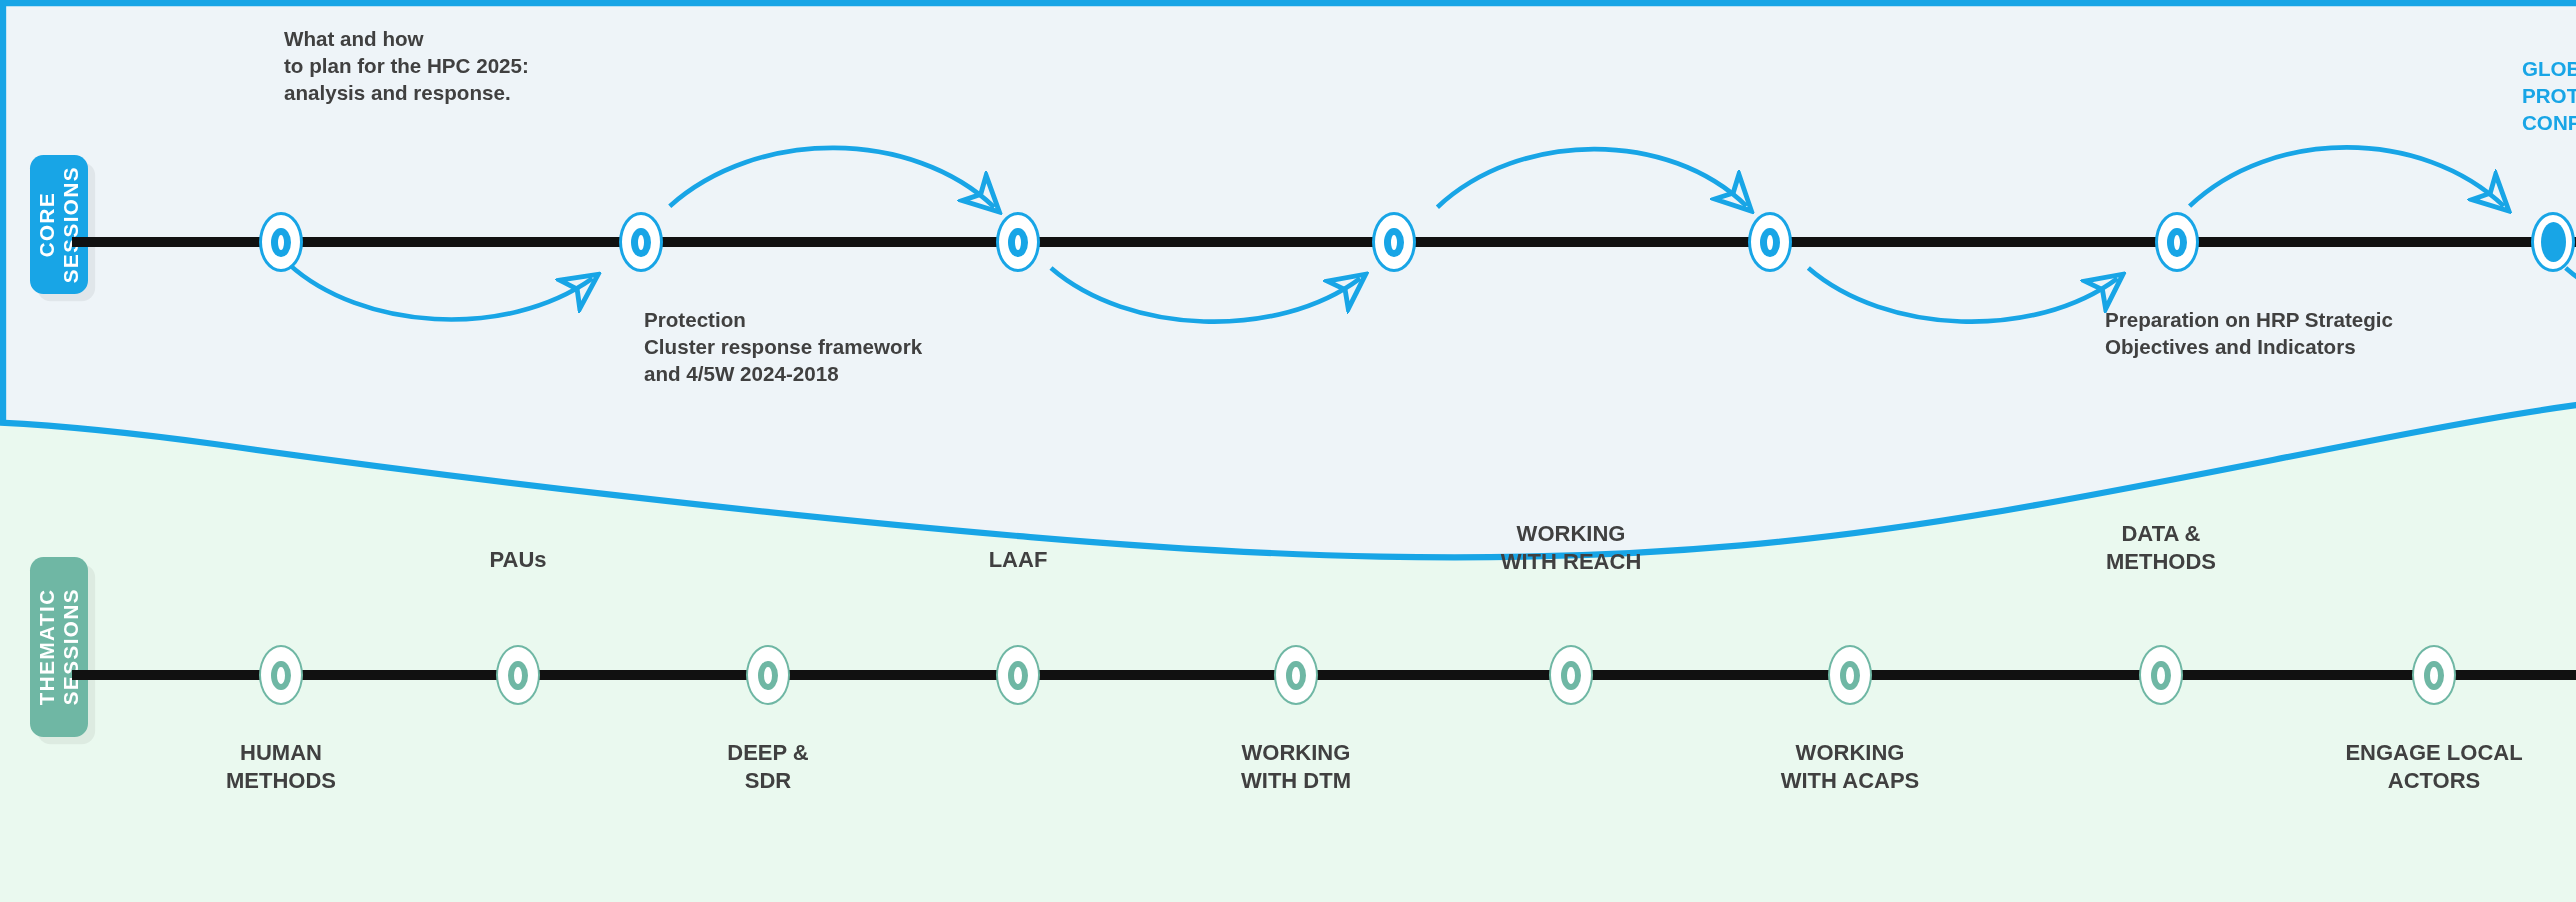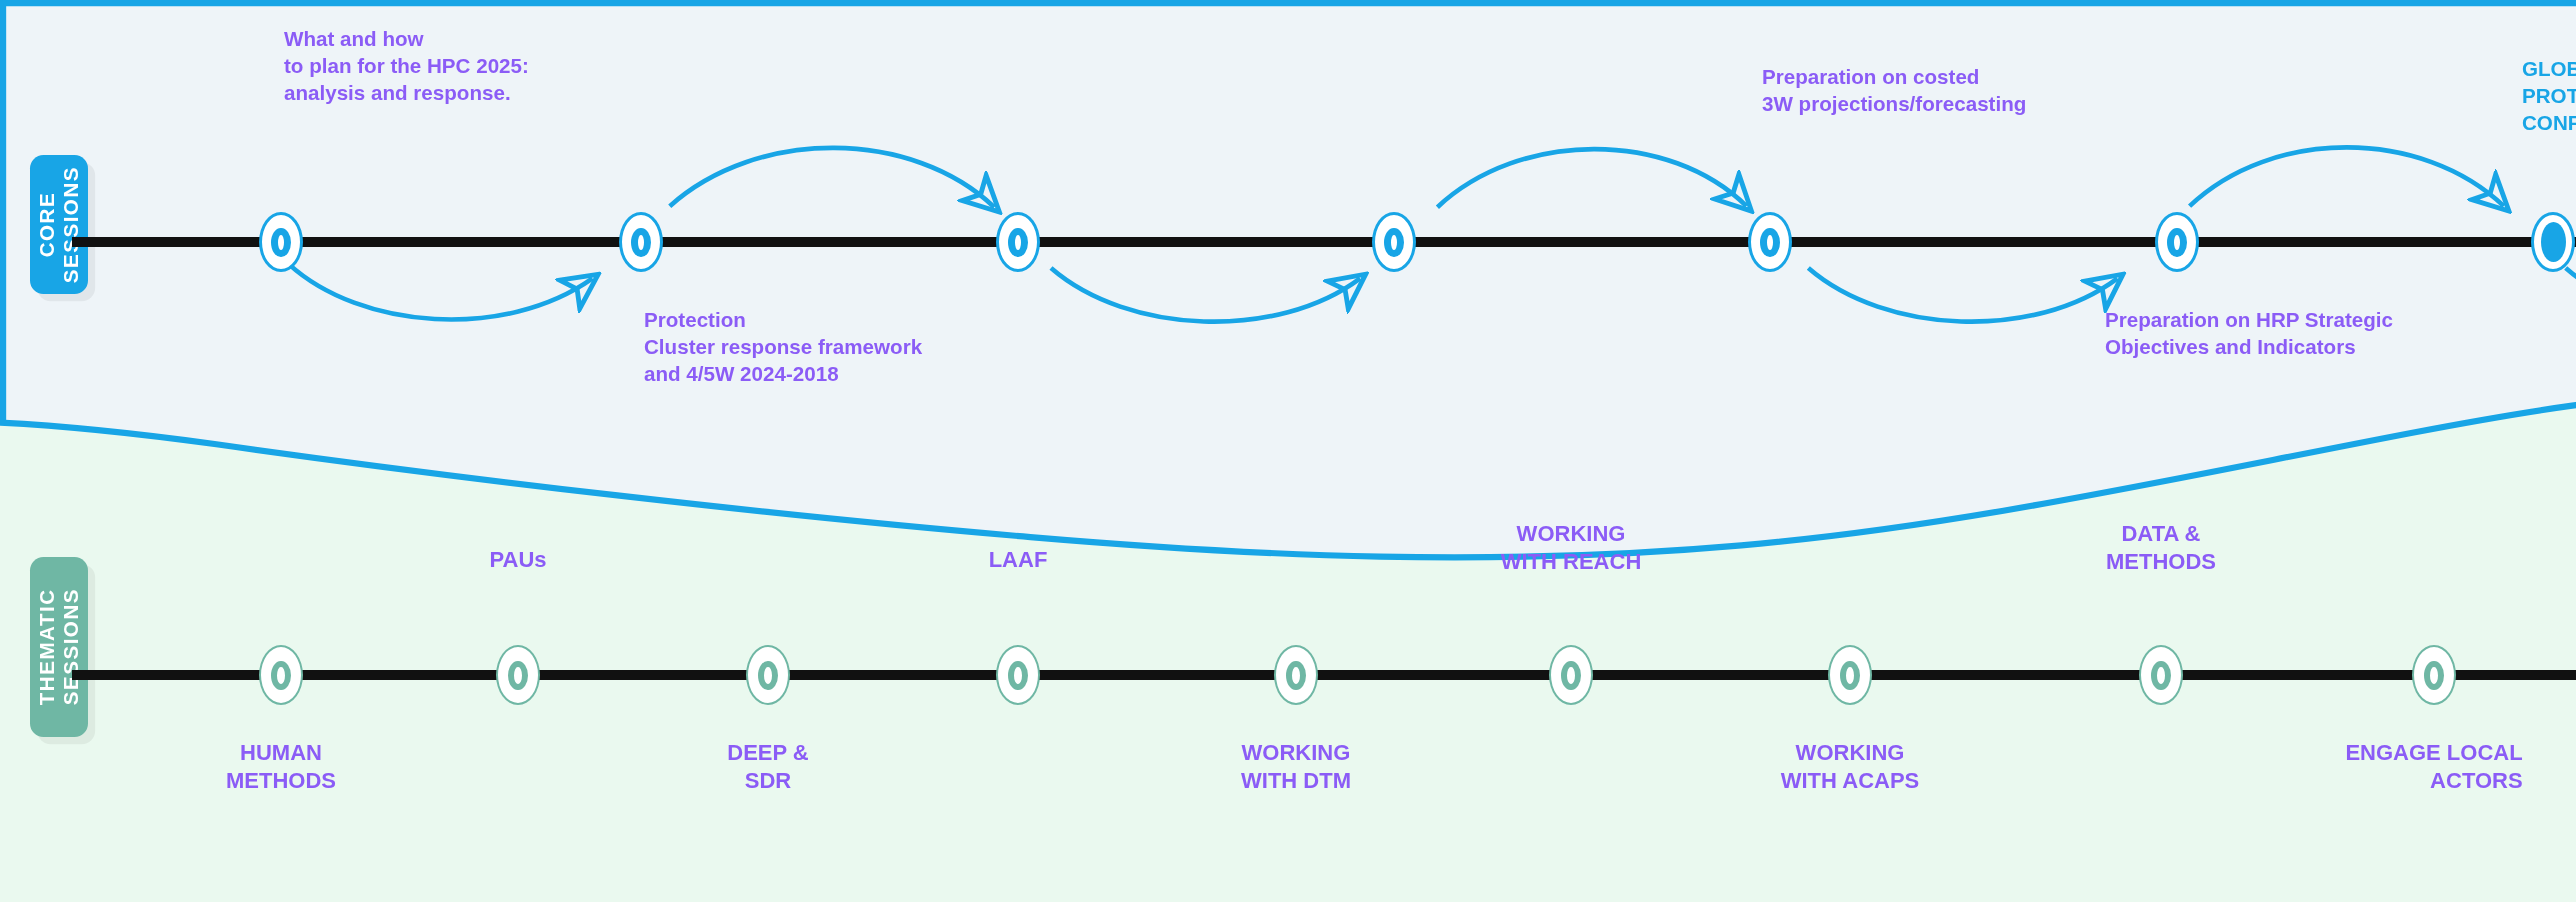--- a/index.html
+++ b/index.html
@@ -82,21 +82,21 @@
     background: #18a5e6;
   }
   .node.thematic { border: 2.6px solid #6fb7a4; }
   .node.thematic .inner { border: 6.2px solid #6fb7a4; }
 
   
   .lbl {
     position: absolute;
     font-family: "Liberation Sans", sans-serif;
     white-space: pre-line;
-    color: #8b5cf6;
+    color: #404040;
   }
   .lbl.core-lbl {
     font-size: 20.6px;
     font-weight: 700;
     line-height: 1.30;
   }
   .lbl.core-lbl.highlight { color: #18a5e6; }
   .lbl.thematic-lbl {
     font-size: 22px;
     font-weight: 700;
@@ -189,22 +189,20 @@
   <div class="lbl core-lbl core-above" style="left:284px; top:26px;">What and how
 to plan for the HPC 2025:
 analysis and response.</div>
 
   <div class="lbl core-lbl core-below" style="left:644px; top:307px;">Protection
 Cluster response framework
 and 4/5W 2024-2018</div>
 
 
 
-  <div class="lbl core-lbl core-above" style="left:1762px; top:64px;">Preparation on costed
-3W projections/forecasting</div>
 
   <div class="lbl core-lbl core-below" style="left:2105px; top:307px;">Preparation on HRP Strategic
 Objectives and Indicators</div>
 
   <div class="lbl core-lbl core-above highlight" style="left:2522px; top:56px;">GLOBAL
 PROTECTION
 CONFERENCE</div>
 
   <div class="pill" id="pill-thematic">
     <span class="pill-text">THEMATIC
@@ -256,17 +254,17 @@
 
   <div class="lbl thematic-lbl" style="left:768px; top:739px;">DEEP &amp;
 SDR</div>
 
   <div class="lbl thematic-lbl" style="left:1296px; top:739px;">WORKING
 WITH DTM</div>
 
   <div class="lbl thematic-lbl" style="left:1850px; top:739px;">WORKING
 WITH ACAPS</div>
 
-  <div class="lbl thematic-lbl" style="left:2434px; top:739px;text-align:right;">ENGAGE LOCAL
+  <div class="lbl thematic-lbl" style="left:2434px; top:739px;">ENGAGE LOCAL
 ACTORS</div>
 
 </div>
 
 
 </body></html>

